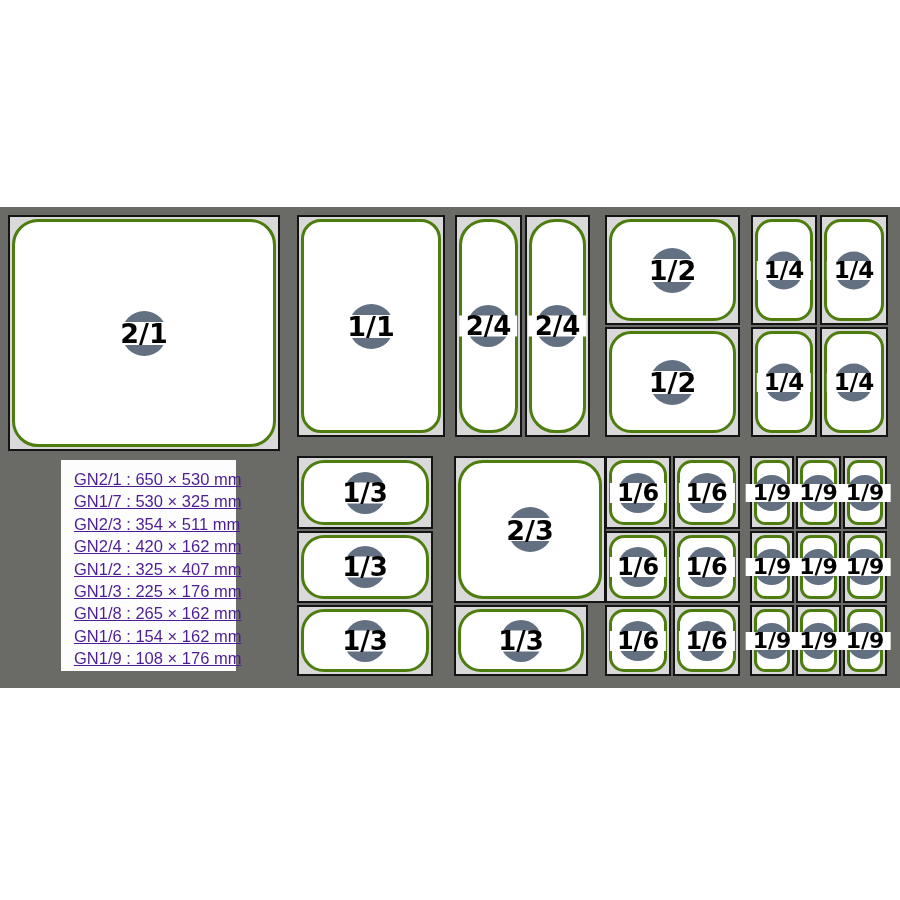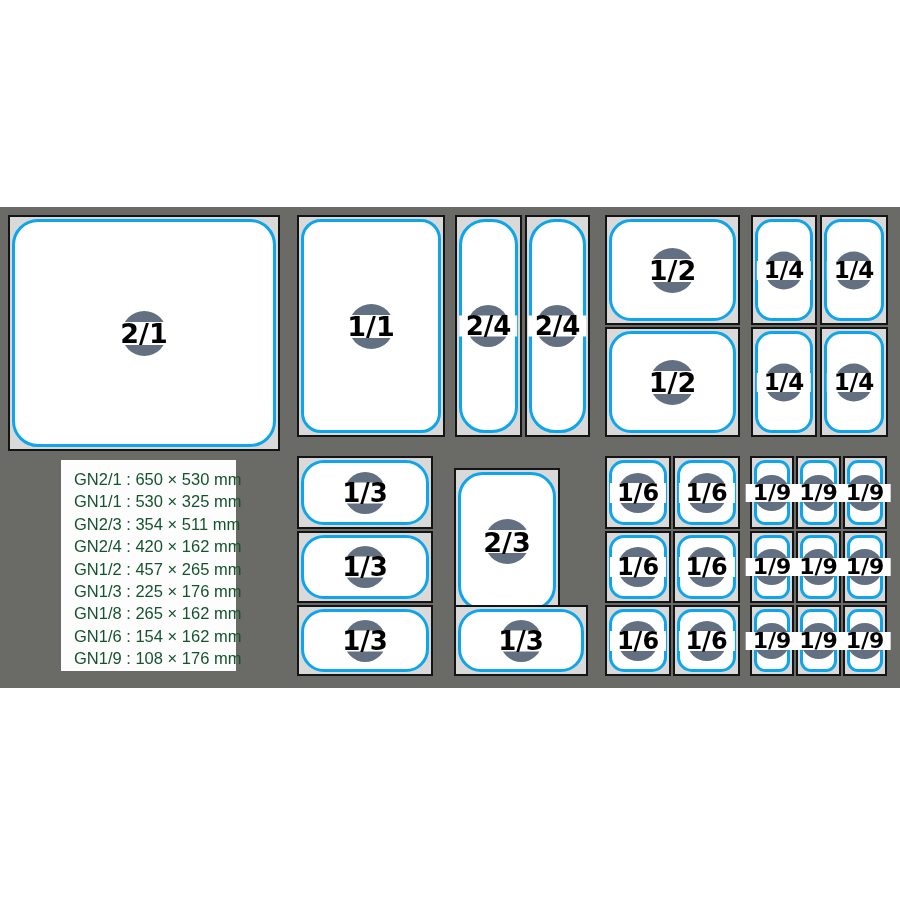--- a/index.html
+++ b/index.html
@@ -1,40 +1,40 @@
 <!DOCTYPE html>
 <html><head>
 <meta charset="utf-8">
 <style>
   html,body{margin:0;padding:0;background:#fff;}
   .stage{position:relative;width:900px;height:900px;background:#ffffff;overflow:hidden;
          font-family:"DejaVu Sans",sans-serif;}
   .band{position:absolute;left:0;top:207px;width:900px;height:481px;background:#6a6a67;}
   
   .cell{position:absolute;background:#d9d9d9;border:2px solid #141414;box-sizing:border-box;}
-  .pan{position:absolute;inset:2px;background:#ffffff;border:3px solid #0ea5e9;box-sizing:border-box;}
+  .pan{position:absolute;inset:2px;background:#ffffff;border:3px solid #4d7c0f;box-sizing:border-box;}
   
   .badge{position:absolute;left:50%;top:50%;transform:translate(-50%,-50%);
          display:flex;align-items:center;justify-content:center;}
   .bcirc{position:absolute;left:50%;top:50%;transform:translate(-50%,-50%);
          width:var(--d);height:var(--d);border-radius:50%;background:#627082;}
   .bstripe{position:absolute;left:50%;top:50%;transform:translate(-50%,-50%);
          width:calc(var(--d) + 16px);height:var(--s);background:#ffffff;}
   .blabel{position:relative;z-index:2;font-weight:bold;color:#000;line-height:1;
          font-size:var(--f);letter-spacing:0;white-space:nowrap;}
   .b-lg{--d:45px;--s:23px;--f:27px;}
   .b-md{--d:42px;--s:21px;--f:26px;}
   .b-16{--d:40px;--s:20px;--f:24px;}
   .b-14{--d:38px;--s:19px;--f:23px;}
   .b-19{--d:36px;--s:18px;--f:22px;}
   
   .legend{position:absolute;left:61px;top:460px;width:175px;height:211px;background:#fdfdfd;
           box-sizing:border-box;padding:8px 0 0 13px;}
   .legend-line{font-family:"Liberation Sans",sans-serif;font-size:16.5px;line-height:22.4px;
-          color:#14532d;white-space:nowrap;}
+          color:#4c1d95;white-space:nowrap;text-decoration:underline;}
 </style>
 </head>
 <body>
 
 <div class="stage">
   <div class="band"></div>
 
   <div class="cell" style="left:8px;top:215px;width:272px;height:236px">
     <div class="pan" style="border-radius:26px">
       <div class="badge b-lg">
@@ -125,24 +125,24 @@
       <div class="badge b-14">
         <i class="bcirc"></i>
         <b class="bstripe"></b>
         <span class="blabel">1/4</span>
       </div>
     </div>
   </div>
 
   <div class="legend">
     <div class="legend-line">GN2/1 : 650 × 530 mm</div>
-    <div class="legend-line">GN1/1 : 530 × 325 mm</div>
+    <div class="legend-line">GN1/7 : 530 × 325 mm</div>
     <div class="legend-line">GN2/3 : 354 × 511 mm</div>
     <div class="legend-line">GN2/4 : 420 × 162 mm</div>
-    <div class="legend-line">GN1/2 : 457 × 265 mm</div>
+    <div class="legend-line">GN1/2 : 325 × 407 mm</div>
     <div class="legend-line">GN1/3 : 225 × 176 mm</div>
     <div class="legend-line">GN1/8 : 265 × 162 mm</div>
     <div class="legend-line">GN1/6 : 154 × 162 mm</div>
     <div class="legend-line">GN1/9 : 108 × 176 mm</div>
   </div>
 
   <div class="cell" style="left:297px;top:456px;width:136px;height:73px">
     <div class="pan" style="border-radius:23px">
       <div class="badge b-md">
         <i class="bcirc"></i>
@@ -163,21 +163,21 @@
   <div class="cell" style="left:297px;top:605px;width:136px;height:71px">
     <div class="pan" style="border-radius:23px">
       <div class="badge b-md">
         <i class="bcirc"></i>
         <b class="bstripe"></b>
         <span class="blabel">1/3</span>
       </div>
     </div>
   </div>
 
-  <div class="cell" style="left:454px;top:468px;width:106px;height:147px">
+  <div class="cell" style="left:454px;top:456px;width:152px;height:147px">
     <div class="pan" style="border-radius:25px">
       <div class="badge b-lg">
         <i class="bcirc"></i>
         <b class="bstripe"></b>
         <span class="blabel">2/3</span>
       </div>
     </div>
   </div>
   <div class="cell" style="left:454px;top:605px;width:134px;height:71px">
     <div class="pan" style="border-radius:23px">

